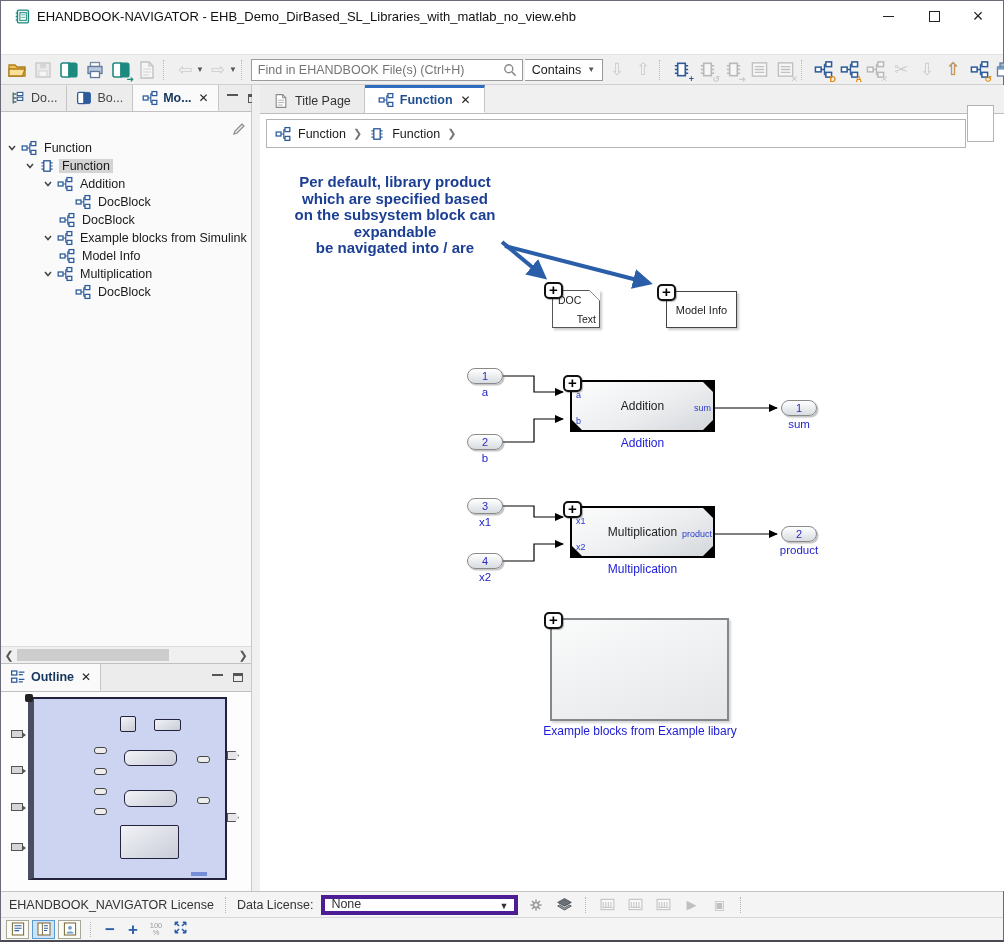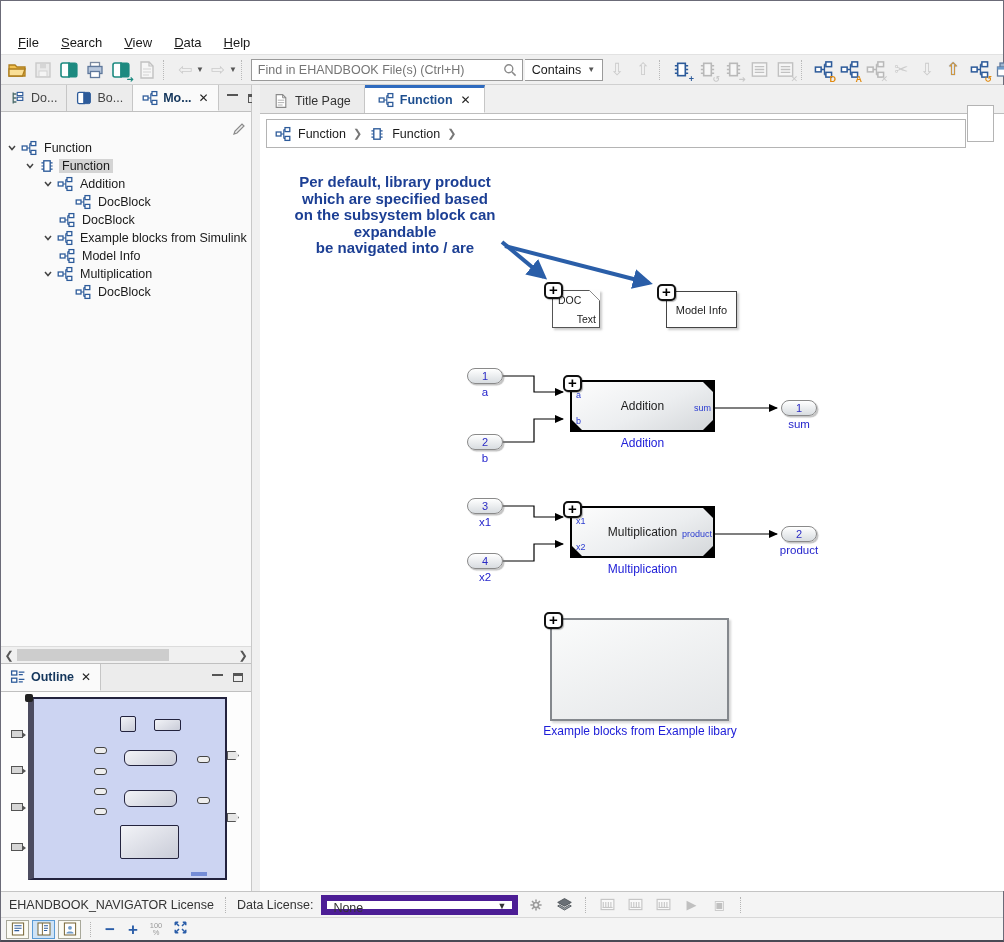--- a/index.html
+++ b/index.html
@@ -83,21 +83,21 @@
   .pin{position:absolute;font-size:9px;color:#2a3bd0;line-height:1}
   .expbadge{position:absolute;width:19px;height:17px;background:#fff;border:2px solid #111;border-radius:5px;text-align:center;font-weight:bold;font-size:15px;line-height:12px;color:#000;box-shadow:1px 1px 1px rgba(0,0,0,.3);z-index:3}
   .bcap{position:absolute;font-size:12px;color:#2020d8;text-align:center}
   .docblk{position:absolute;width:48px;height:38px;background:#fff;border:1.5px solid #555;box-shadow:2px 2px 2px rgba(150,150,150,.5);font-size:10.5px;color:#222}
   .docfold{position:absolute;top:-1px;right:-1px;width:11px;height:11px;background:linear-gradient(225deg,#fdfdfd 0 46%,#8a8a8a 46% 54%,#fff 54%)}
   .miblk{position:absolute;width:71px;height:37px;background:#fff;border:1.5px solid #444;box-shadow:2px 2px 2px rgba(150,150,150,.5);display:flex;align-items:center;justify-content:center;font-size:11px;color:#222}
   .exblk{position:absolute;width:179px;height:103px;border:2px solid #84888d;background:linear-gradient(160deg,#fafbfb,#e4e6e8);box-shadow:2px 2px 2px rgba(150,150,150,.4)}
   
   .statusbar{position:absolute;left:0;top:890px;right:0;height:26px;background:#f4f4f4;border-top:1px solid #c4c4c4;display:flex;align-items:center;font-size:12.5px;color:#333;padding-left:8px;gap:8px}
   .ssep{width:1px;height:16px;border-left:1px dotted #b5b5b5;margin:0 3px}
-  .dsselect{width:197px;height:20px;background:#fff;border:6px solid #4c1d95;display:flex;align-items:flex-start;padding:0 6px;font-size:12.5px}
+  .dsselect{width:197px;height:20px;background:#fff;border:4px solid #4c1d95;display:flex;align-items:flex-end;padding:0 6px;font-size:12.5px}
   .dsselect .dcaret{margin-left:auto;font-size:9px;color:#333}
   .sicon{width:20px;height:20px;display:flex;align-items:center;justify-content:center;color:#8d8d8d;font-size:14px}
   .sicon.dis{opacity:.5}
   
   .zoombar{position:absolute;left:0;top:916px;right:0;height:23px;background:#f4f4f4;border-top:1px solid #d8d8d8;display:flex;align-items:center;padding-left:5px;gap:3px}
   .zbtn{width:23px;height:19px;border:1px solid #a8a89a;background:#fbfbf4;display:flex;align-items:center;justify-content:center}
   .zbtn.on{background:#cfe3f6;border-color:#5b9bd5}
   .zchar{color:#2a5da8;font-weight:bold;font-size:17px;width:20px;text-align:center;line-height:1}
   .zpct{font-size:7.5px;color:#9a9a9a;text-align:center;line-height:7px;width:20px}
 </style>
@@ -207,28 +207,34 @@
     <symbol id="sy-personpage" viewBox="0 0 20 20">
       <rect x="3" y="2.5" width="14" height="15" fill="#fff" stroke="#7b6a3a" stroke-width="1.3"></rect>
       <circle cx="10" cy="8.5" r="2.4" fill="#6f9cc9"></circle>
       <path d="M5.5 15.5 c0-3 9-3 9 0 z" fill="#6f9cc9"></path>
     </symbol>
   </defs>
 </svg>
 
 <div id="win">
 
-
-  <div class="menubar">
-    <span class="menuitem">File</span>
-    <span class="menuitem">Search</span>
-    <span class="menuitem">View</span>
-    <span class="menuitem">Data</span>
-    <span class="menuitem">Help</span>
+  <div class="titlebar">
+    <svg class="abs" style="left:13px;top:7px" width="17" height="17">
+        <use href="#sy-notebook"></use>
+      </svg>
+    <span class="ttl" style="margin-left:36px">EHANDBOOK-NAVIGATOR - EHB_Demo_DirBased_SL_Libraries_with_matlab_no_view.ehb</span>
+    <div class="wctl" style="right:92px">
+        <span style="width:11px;border-top:1.5px solid #222"></span>
+      </div>
+    <div class="wctl" style="right:46px">
+        <span style="width:11px;height:11px;border:1.5px solid #222;display:block"></span>
+      </div>
+    <div class="wctl" style="right:2px;font-size:18px">×</div>
   </div>
+
 
   <div class="toolbar">
     <span class="tbtn">
         <svg width="20" height="20">
           <use href="#sy-folder"></use>
         </svg>
       </span>
     <span class="tbtn dis">
         <svg width="20" height="20">
           <use href="#sy-floppy"></use>

